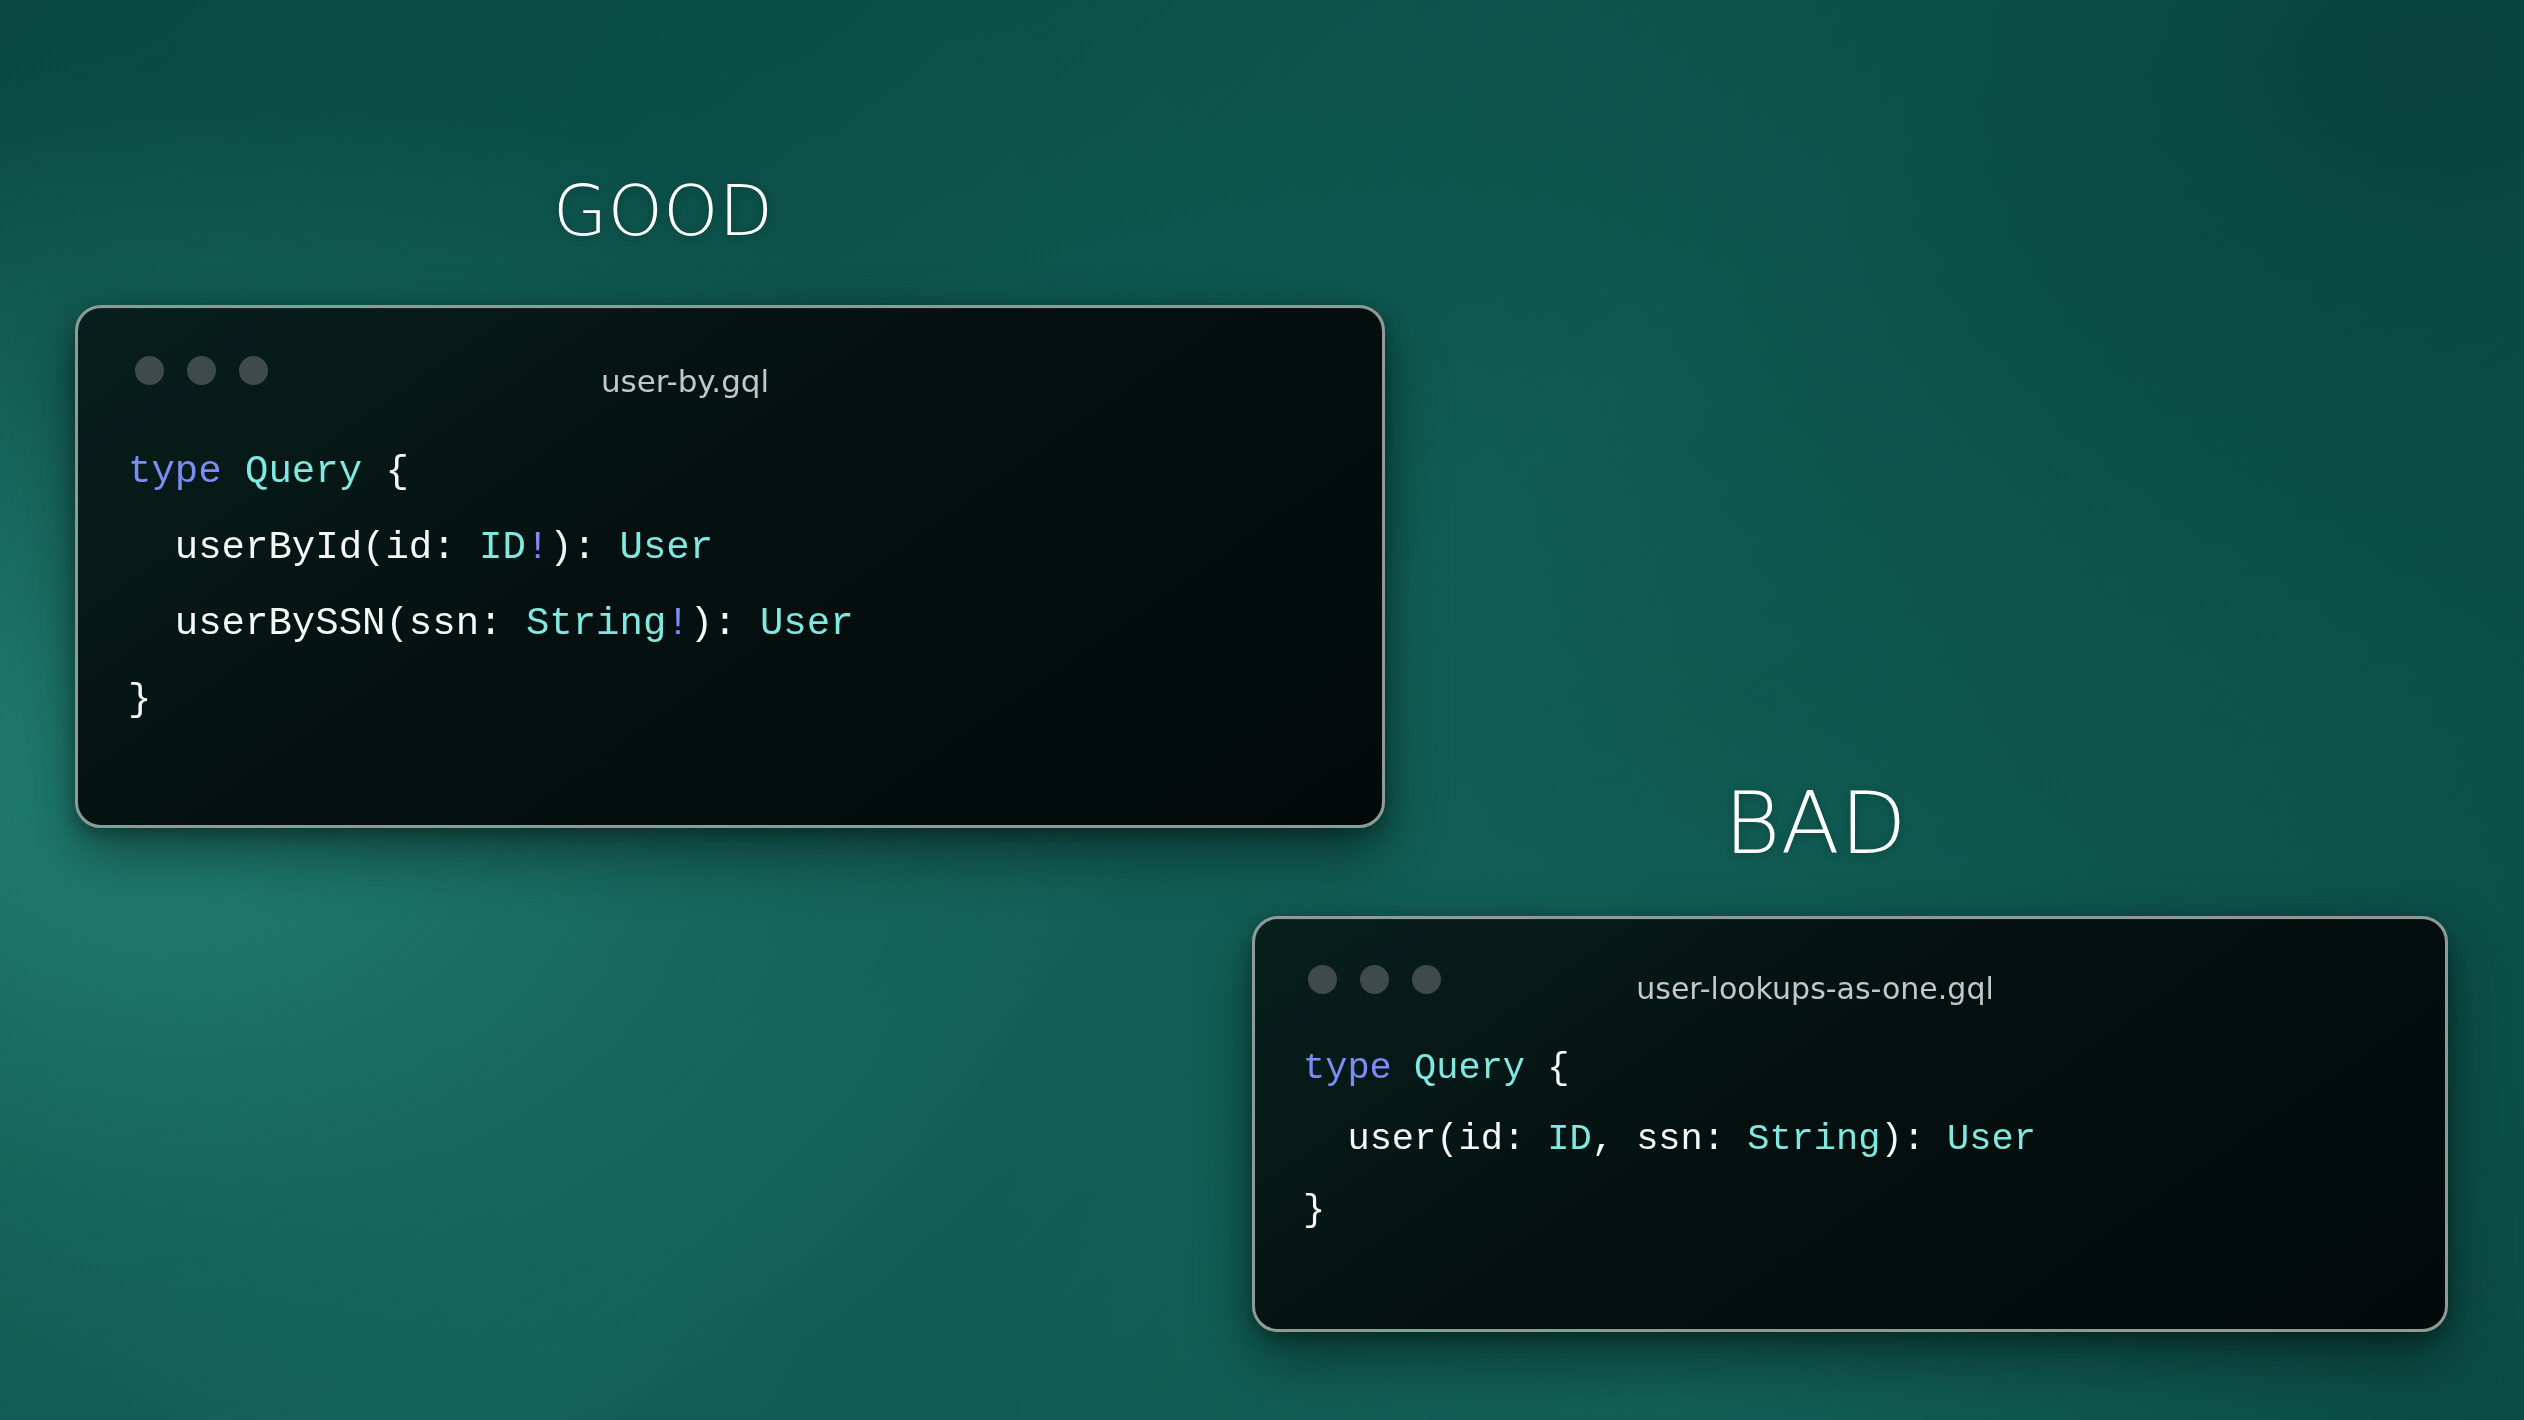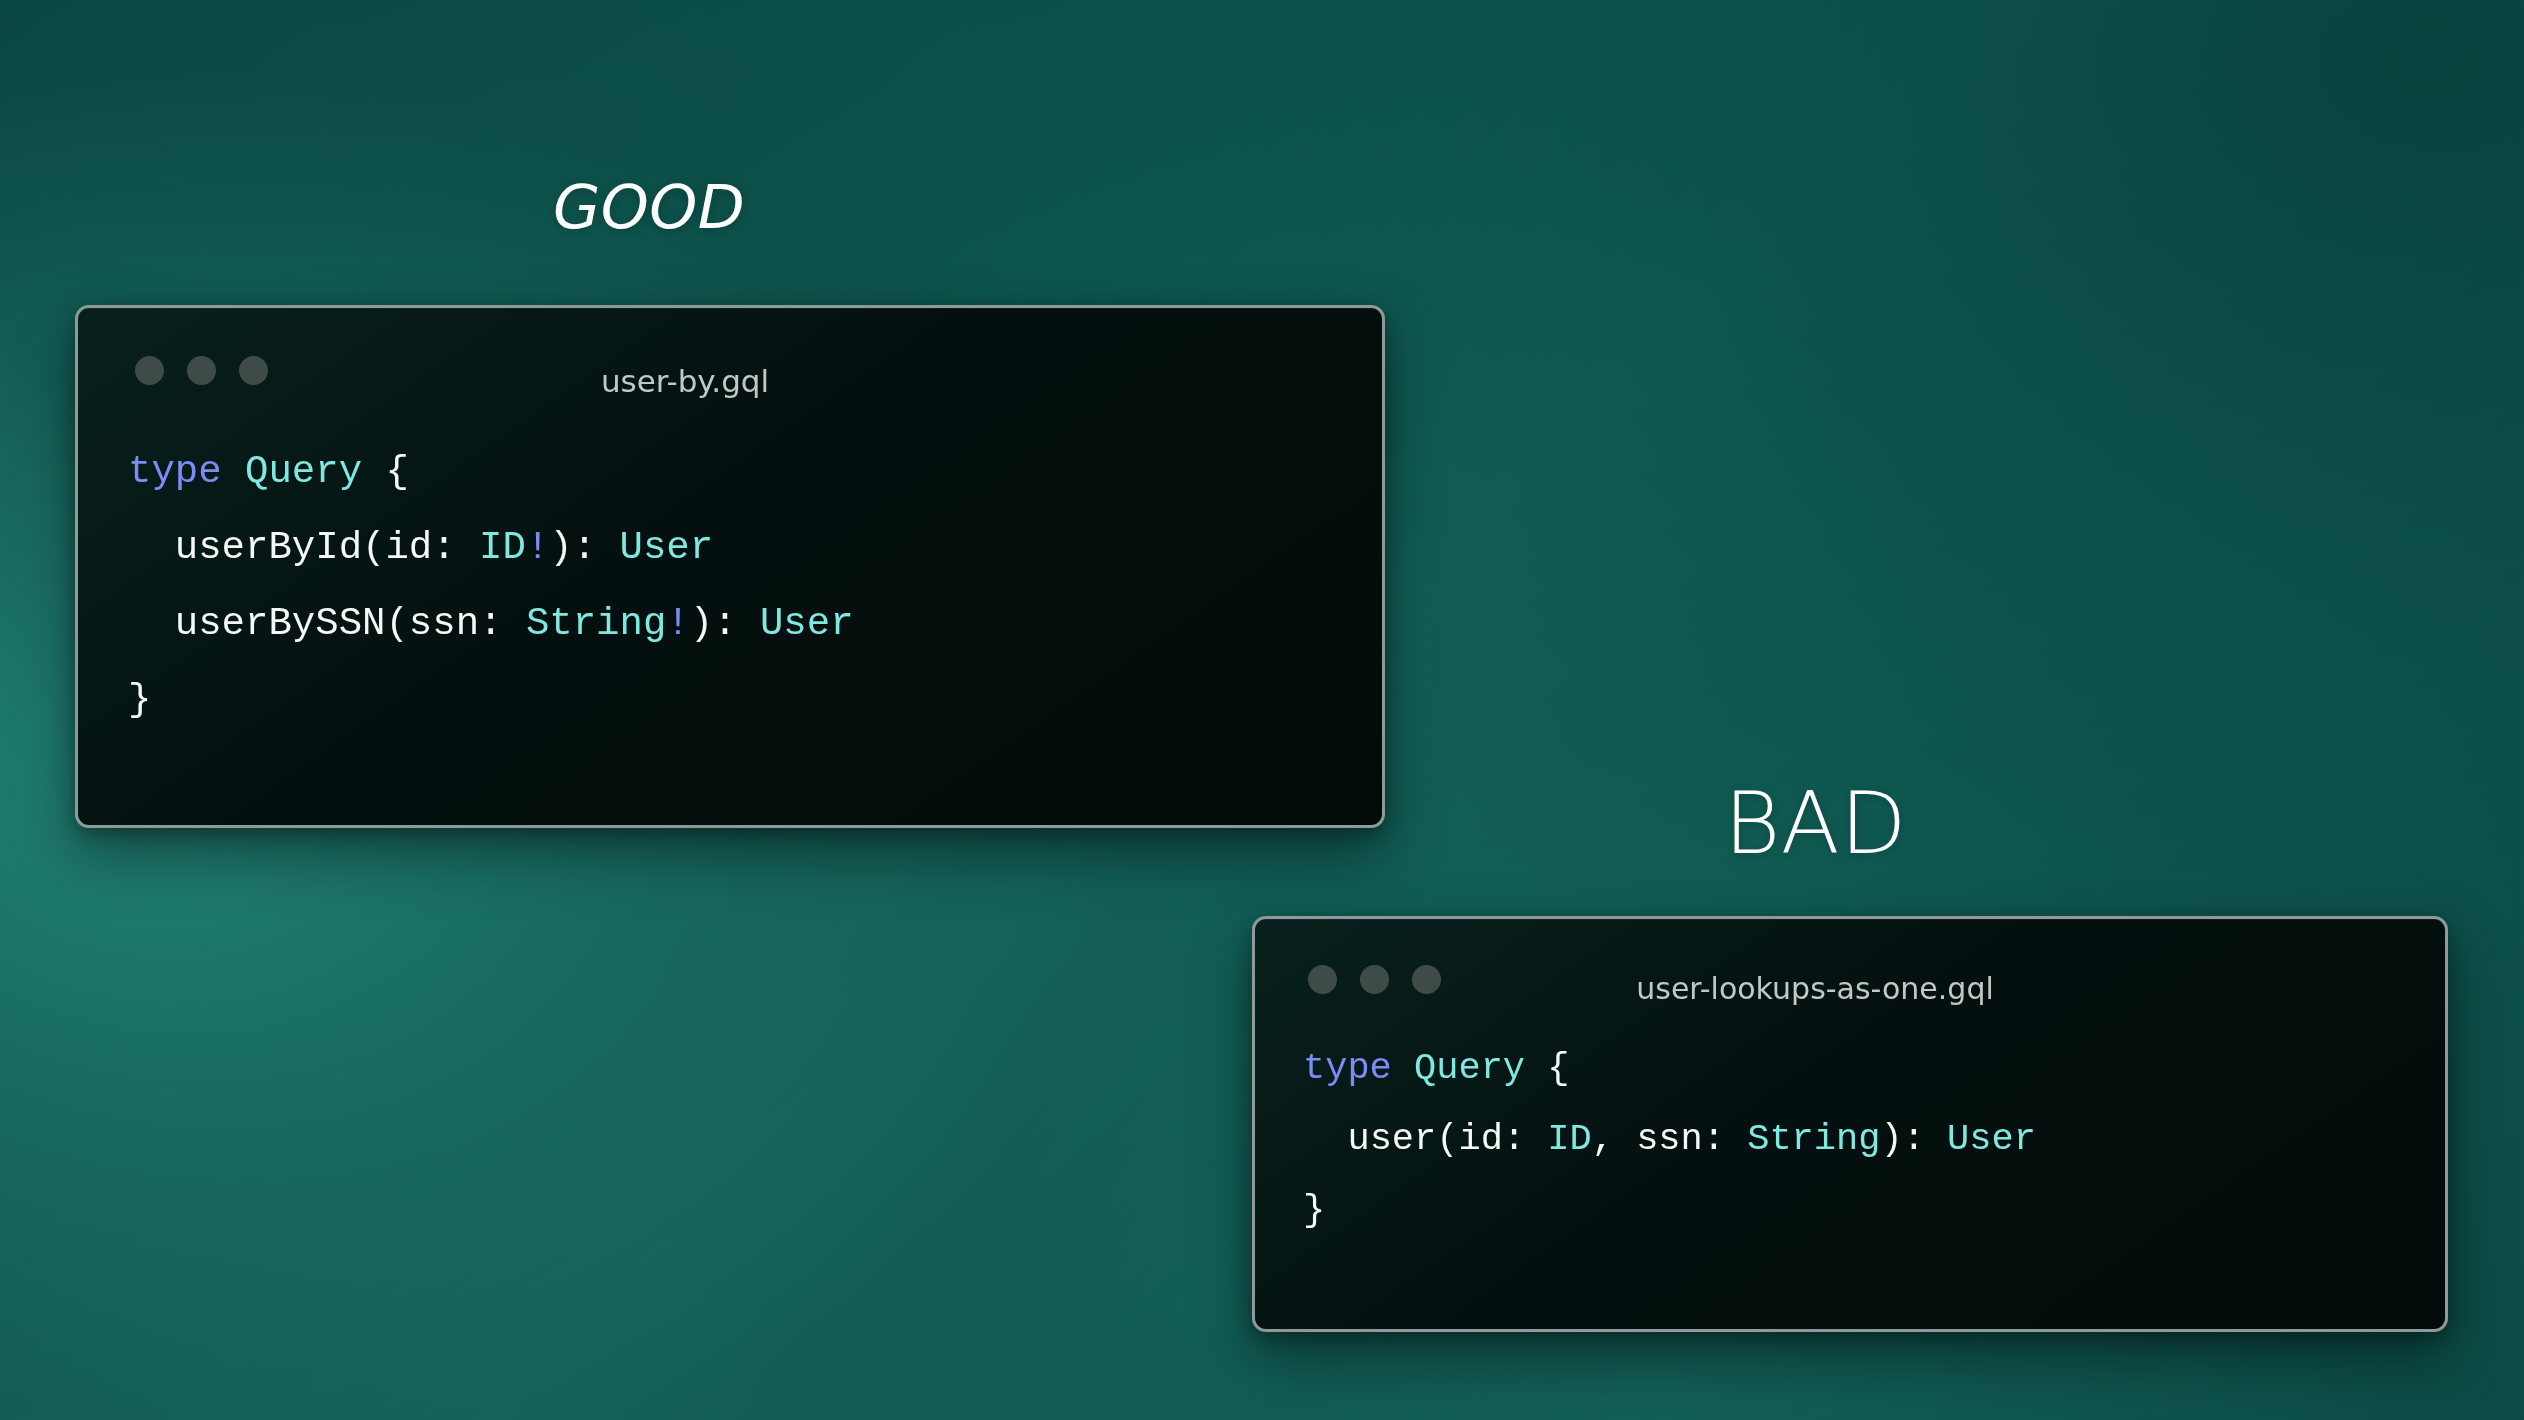--- a/index.html
+++ b/index.html
@@ -33,33 +33,32 @@
     font-family: "DejaVu Sans", sans-serif;
     font-weight: 300;
     letter-spacing: 0.5px;
     line-height: 1;
     white-space: nowrap;
     text-shadow: 0 2px 10px rgba(0,0,0,0.22);
   }
   #label-good {
     left: 553px;
     top: 176px;
-    font-size: 61px;
-    font-style: italic;
+    font-size: 70px;
   }
   #label-bad {
     left: 1724px;
     top: 780px;
     font-size: 86px;
   }
 
   
   .code-window {
     position: absolute;
-    border-radius: 14px;
+    border-radius: 26px;
     background: linear-gradient(145deg, #08201d 0%, #04100f 45%, #020b0a 100%);
     border: 3px solid #8d9a97;
     box-shadow:
       0 26px 60px rgba(0,0,0,0.42),
       0 6px 18px rgba(0,0,0,0.30),
       inset 0 1px 0 rgba(255,255,255,0.05);
     overflow: hidden;
     box-sizing: border-box;
   }
   #window-good {

